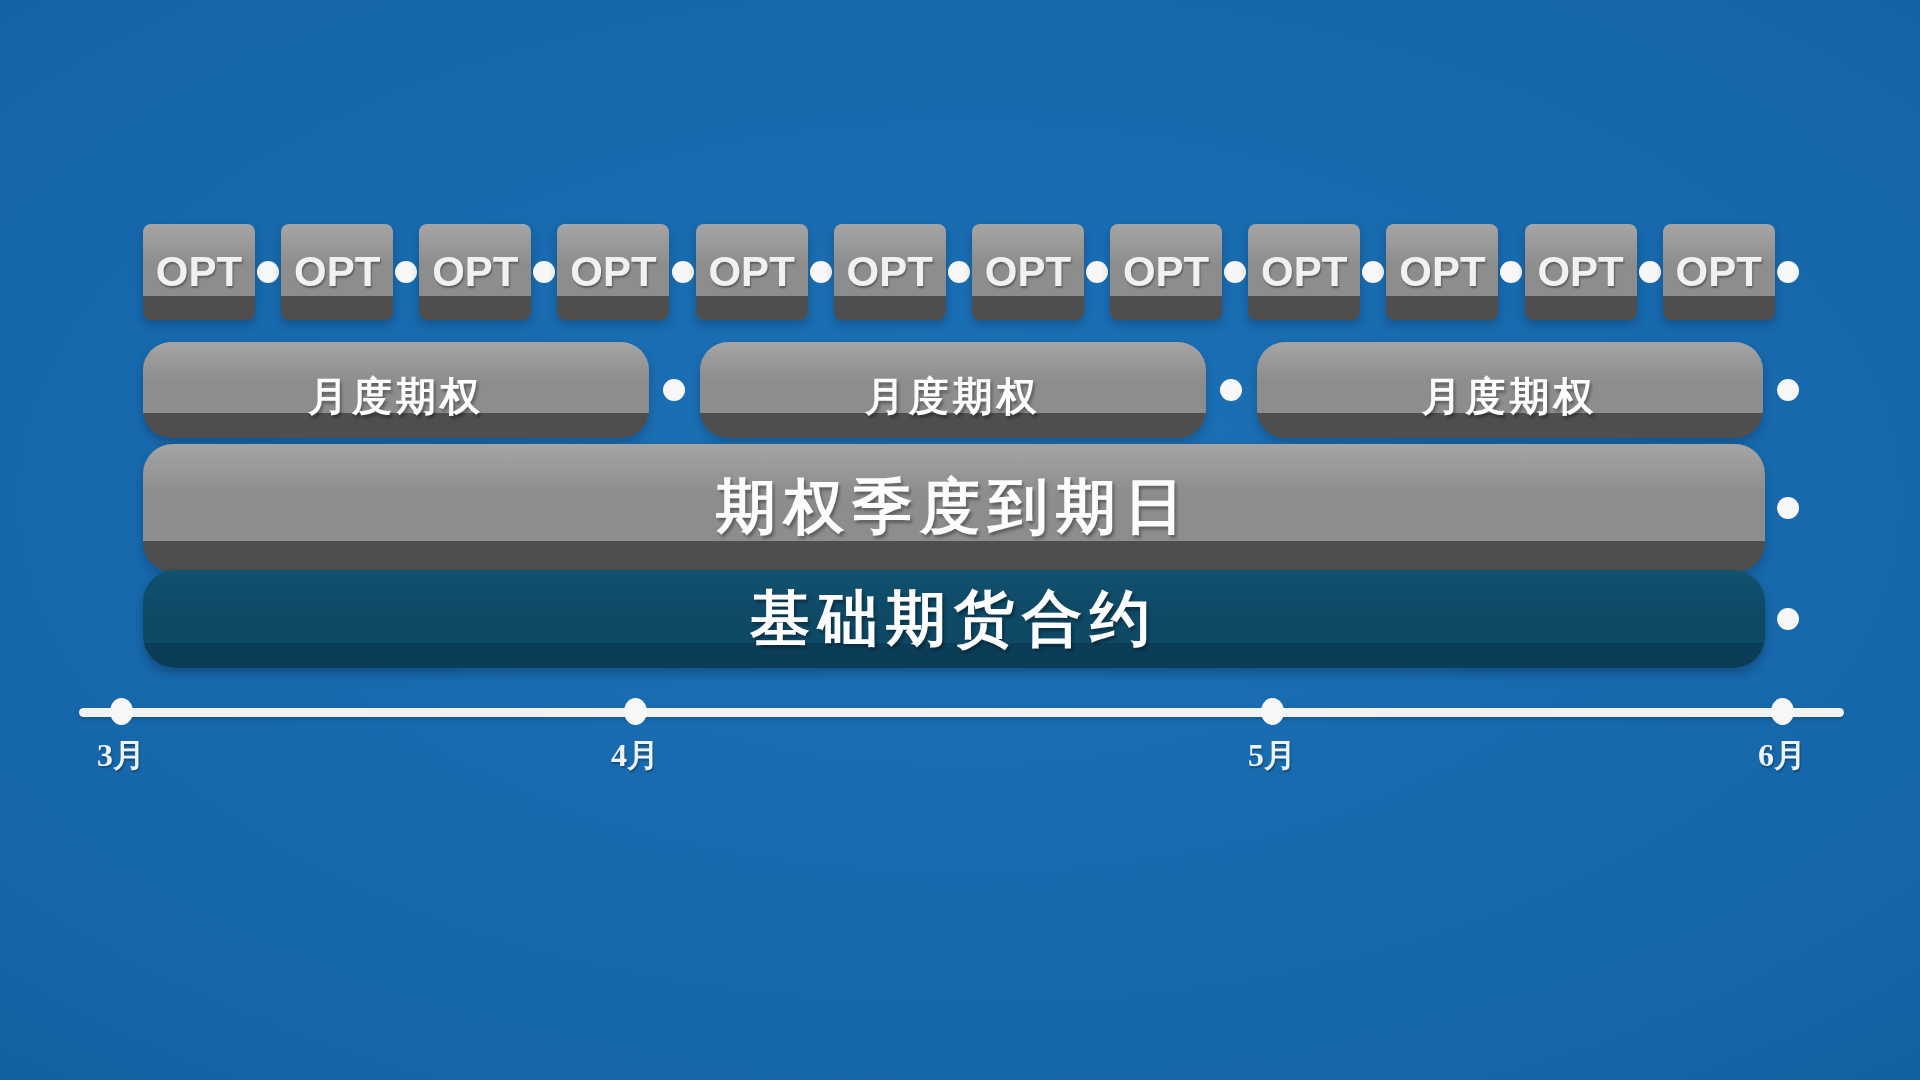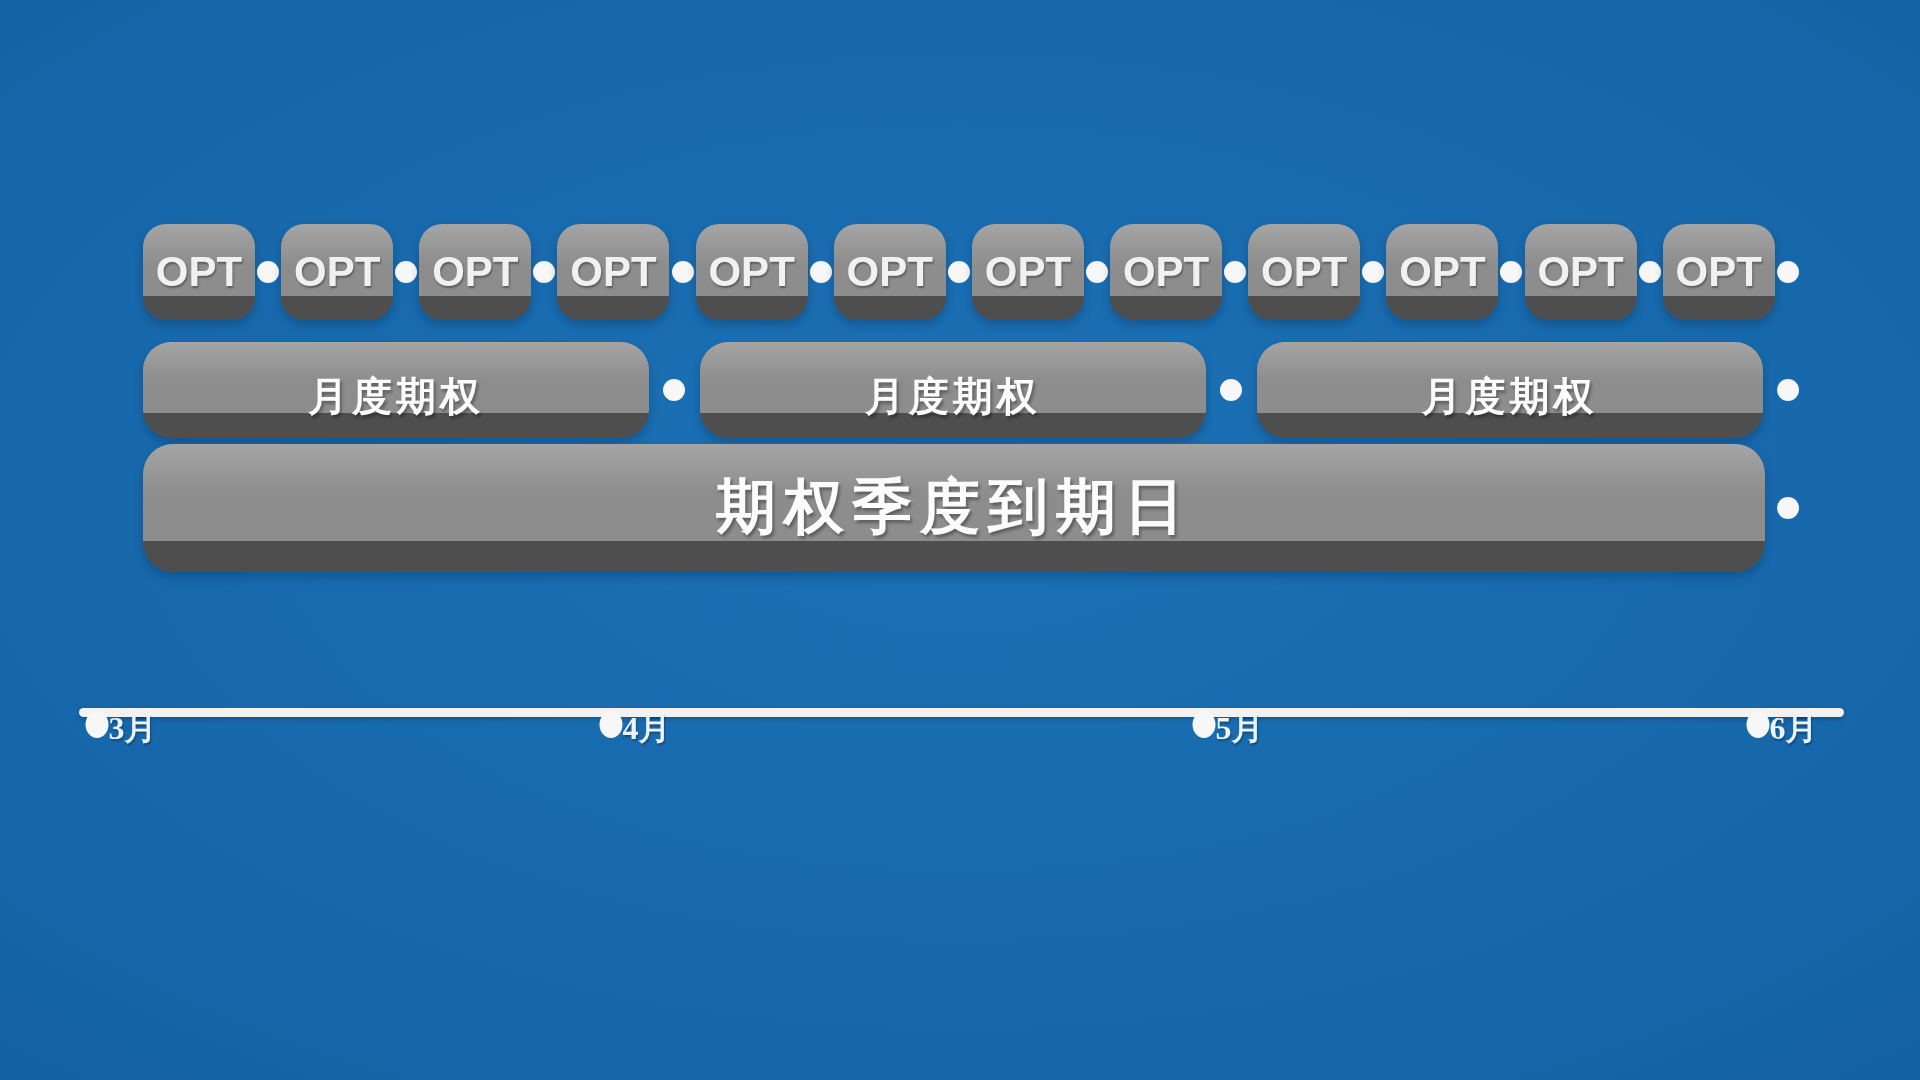--- a/index.html
+++ b/index.html
@@ -13,21 +13,21 @@
   }
   .rows{
     position:absolute;left:143px;top:224px;width:1656px;
   }
   .row{display:flex;align-items:center;}
   .unit{display:contents;}
 
   
   .opt-row{height:96px;justify-content:space-between;margin-bottom:22px;}
   .opt-box{
-    width:112px;height:96px;border-radius:23px;
+    width:112px;height:96px;border-radius:8px;
     display:flex;align-items:center;justify-content:center;
     background:linear-gradient(180deg,var(--gray-top) 0%,var(--gray-main) 42%,var(--gray-main) 75%,var(--gray-dark) 75%,var(--gray-dark) 100%);
     box-shadow:0 5px 9px rgba(0,25,50,.25);
   }
   .opt-text{
     font-family:"Liberation Sans","DejaVu Sans",sans-serif;
     font-weight:bold;font-size:42px;color:#f1f1f1;
     letter-spacing:0;
     text-shadow:1px 2px 2px rgba(0,0,0,.35);
   }
@@ -75,25 +75,25 @@
   .bar-label.big{font-size:60px;letter-spacing:8px;}
 
   
   .timeline-line{
     position:absolute;left:79px;top:708px;width:1765px;height:9px;
     border-radius:5px;background:var(--line-white);
     box-shadow:0 2px 4px rgba(0,25,50,.25);
   }
   .tick{
     position:absolute;top:698px;transform:translateX(-50%);
-    display:flex;flex-direction:row;align-items:center;
+    display:flex;flex-direction:column;align-items:center;
   }
   .tick:nth-child(1){left:121px;}
   .tick:nth-child(2){left:635px;}
-  .tick:nth-child(3){left:1228px;}
+  .tick:nth-child(3){left:1272px;}
   .tick:nth-child(4){left:1782px;justify-content:center;}
   .tick-dot{
     width:23px;height:27px;border-radius:50%;
     background:var(--dot-white);
   }
   .tick-label{
     margin-top:9px;font-size:32px;font-weight:bold;color:#eef3f8;
     text-shadow:1px 2px 2px rgba(0,0,0,.3);
     white-space:nowrap;
   }
@@ -212,20 +212,26 @@
   </div>
 </div>
 
     <div class="row quarterly-row">
       <div class="bar quarterly-bar">
         <span class="bar-label big">期权季度到期日</span>
       </div>
       <span class="dot"></span>
     </div>
 
+    <div class="row futures-row">
+      <div class="bar futures-bar">
+        <span class="bar-label big">基础期货合约</span>
+      </div>
+      <span class="dot"></span>
+    </div>
   </div>
 
   <div class="timeline-line"></div>
   <div class="ticks">
   <div class="tick">
     <span class="tick-dot"></span>
     <span class="tick-label">3月</span>
   </div>
 
   <div class="tick">

